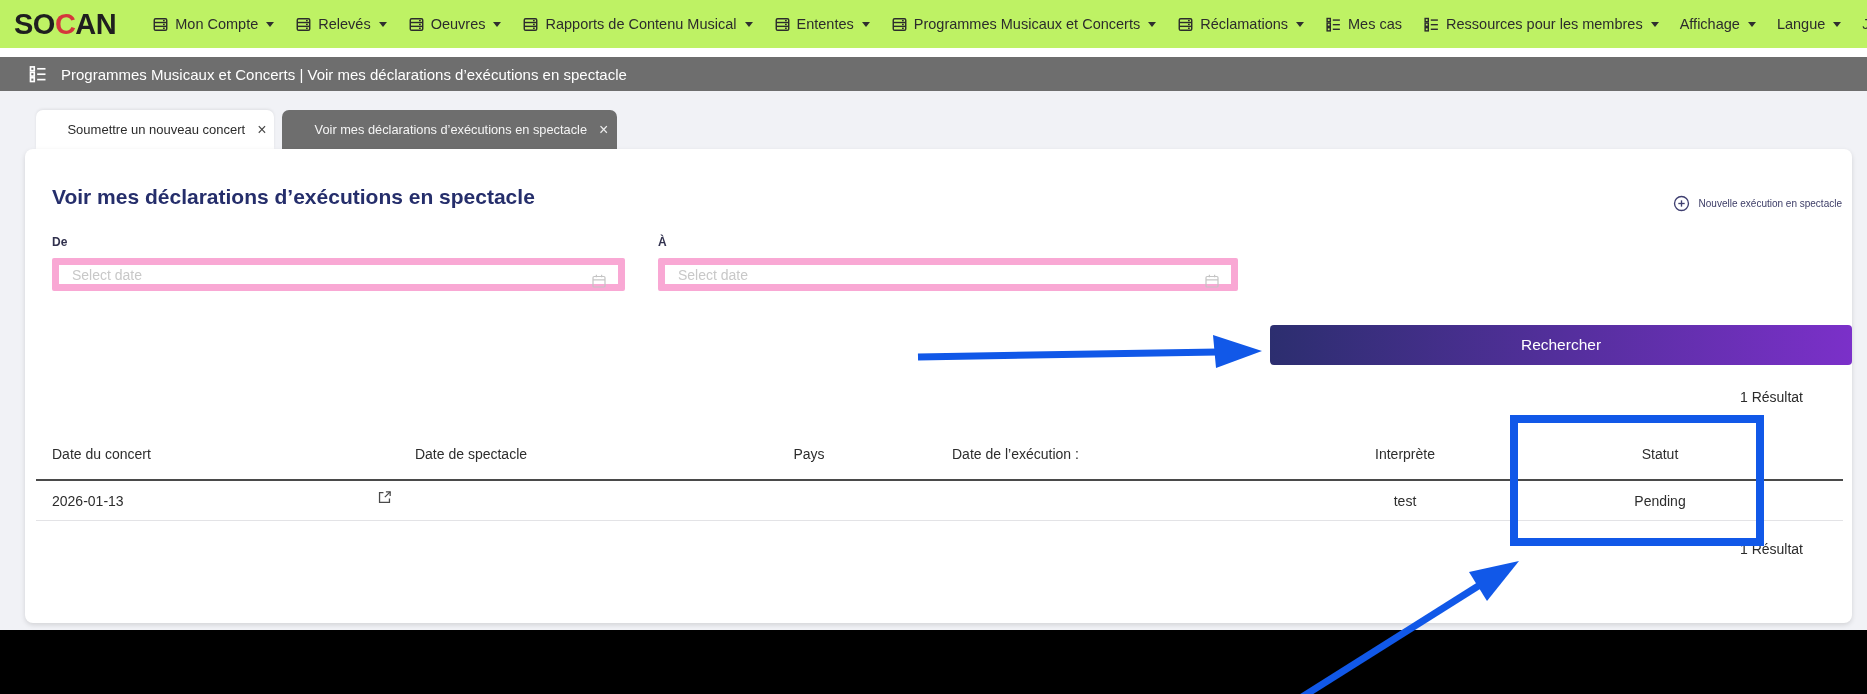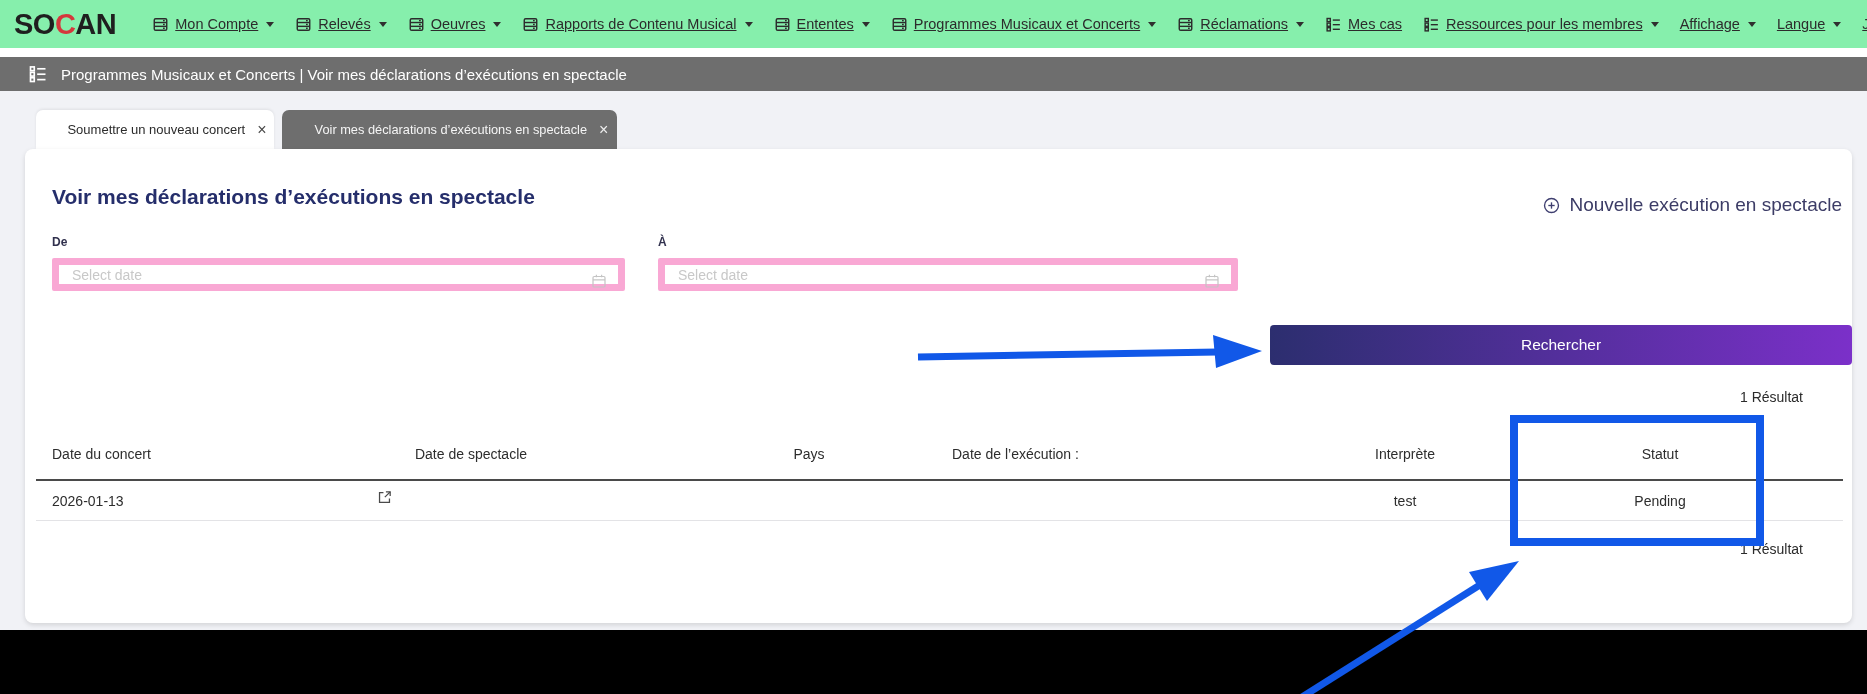--- a/index.html
+++ b/index.html
@@ -1,25 +1,25 @@
 <!DOCTYPE html>
 <html><head>
 <meta charset="utf-8">
 <style>
   * { margin:0; padding:0; box-sizing:border-box; }
   body { font-family:"Liberation Sans", sans-serif; background:#fff; }
   .screen { position:relative; width:1867px; height:694px; overflow:hidden; background:#ffffff; }
 
   
-  .topnav { position:absolute; left:0; top:0; width:1867px; height:48px; background:#86efac;
+  .topnav { position:absolute; left:0; top:0; width:1867px; height:48px; background:#bef264;
             display:flex; align-items:center; padding-left:14px; overflow:hidden; white-space:nowrap; }
   .logo { font-size:29px; font-weight:700; letter-spacing:-0.5px; color:#1f1f1f; margin-right:36px; flex:0 0 auto; cursor:pointer; }
   .logo .lg-red { color:#d5373c; }
   .nav-items { display:flex; align-items:center; gap:21px; flex:0 0 auto; }
-  .nav-item { display:flex; align-items:center; gap:6px; font-size:14.5px; color:#2c2c2c; cursor:pointer; flex:0 0 auto;text-decoration:underline; }
+  .nav-item { display:flex; align-items:center; gap:6px; font-size:14.5px; color:#2c2c2c; cursor:pointer; flex:0 0 auto; }
   .nav-item svg { color:#2c2c2c; flex:0 0 auto; }
   .caret { width:0; height:0; border-left:4.5px solid transparent; border-right:4.5px solid transparent;
            border-top:5.5px solid #2f2f2f; margin-left:2px; }
 
   
   .breadcrumb-bar { position:absolute; left:0; top:57px; width:1867px; height:34px; background:#6e6e6e;
                     display:flex; align-items:center; gap:13px; padding-left:28px; color:#fff; font-size:15px; }
 
   
   .page-bg { position:absolute; left:0; top:91px; width:1867px; height:539px; background:#f1f2f6; }
@@ -33,21 +33,21 @@
   .tab-inactive .tab-close { color:#4a4a4a; }
   .tab-active { left:282px; width:335px; background:#6e6e6e; color:#f5f5f5; font-size:12.8px; }
   .tab-active .tab-close { color:#eeeeee; }
   .tab-close { font-size:16px; line-height:1; }
 
   
   .card { position:absolute; left:25px; top:149px; width:1827px; height:474px; background:#fff;
           border-radius:8px; box-shadow:0 2px 5px rgba(0,0,0,0.13); }
   .card-title { position:absolute; left:27px; top:36px; font-size:21px; font-weight:700; color:#252e6b; }
   .new-exec { position:absolute; right:10px; top:45px; display:flex; align-items:center; gap:8px;
-              font-size:19px; color:#3c3c66; cursor:pointer; }
+              font-size:10px; color:#3c3c66; cursor:pointer; }
   .field-label { position:absolute; font-size:12px; font-weight:700; color:#31314e; }
   .lbl-de { left:27px; top:86px; }
   .lbl-a  { left:633px; top:86px; }
   .date-input { position:absolute; top:109px; height:33px; border:7px solid #f9a8d4; border-radius:2px;
                 background:#fff; }
   .input-de { left:27px; width:573px; }
   .input-a  { left:633px; width:580px; }
   .date-input input { width:100%; height:100%; border:none; outline:none; padding:0 36px 0 13px;
                       font-size:14px; color:#333; font-family:"Liberation Sans", sans-serif; }
   .date-input input::placeholder { color:#c8c8c8; }

